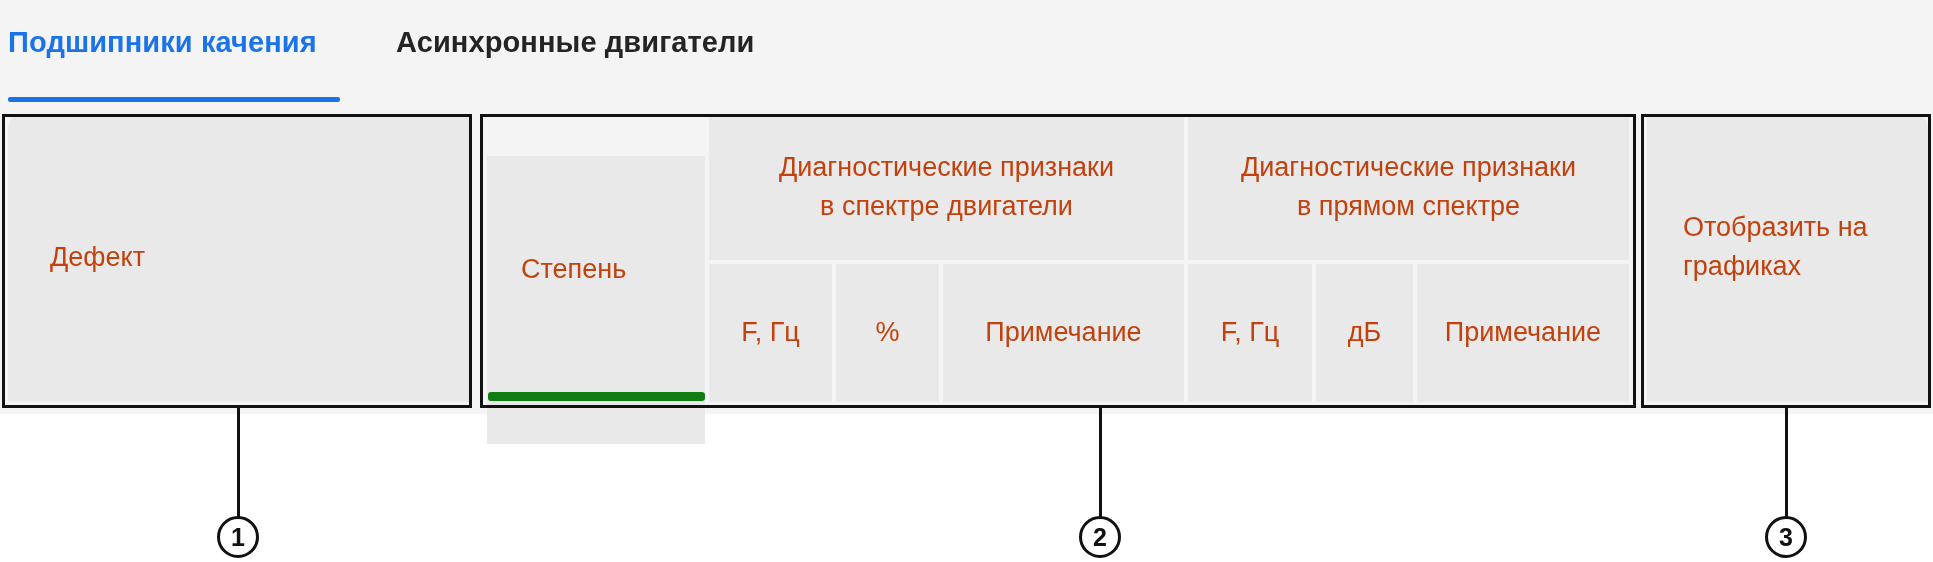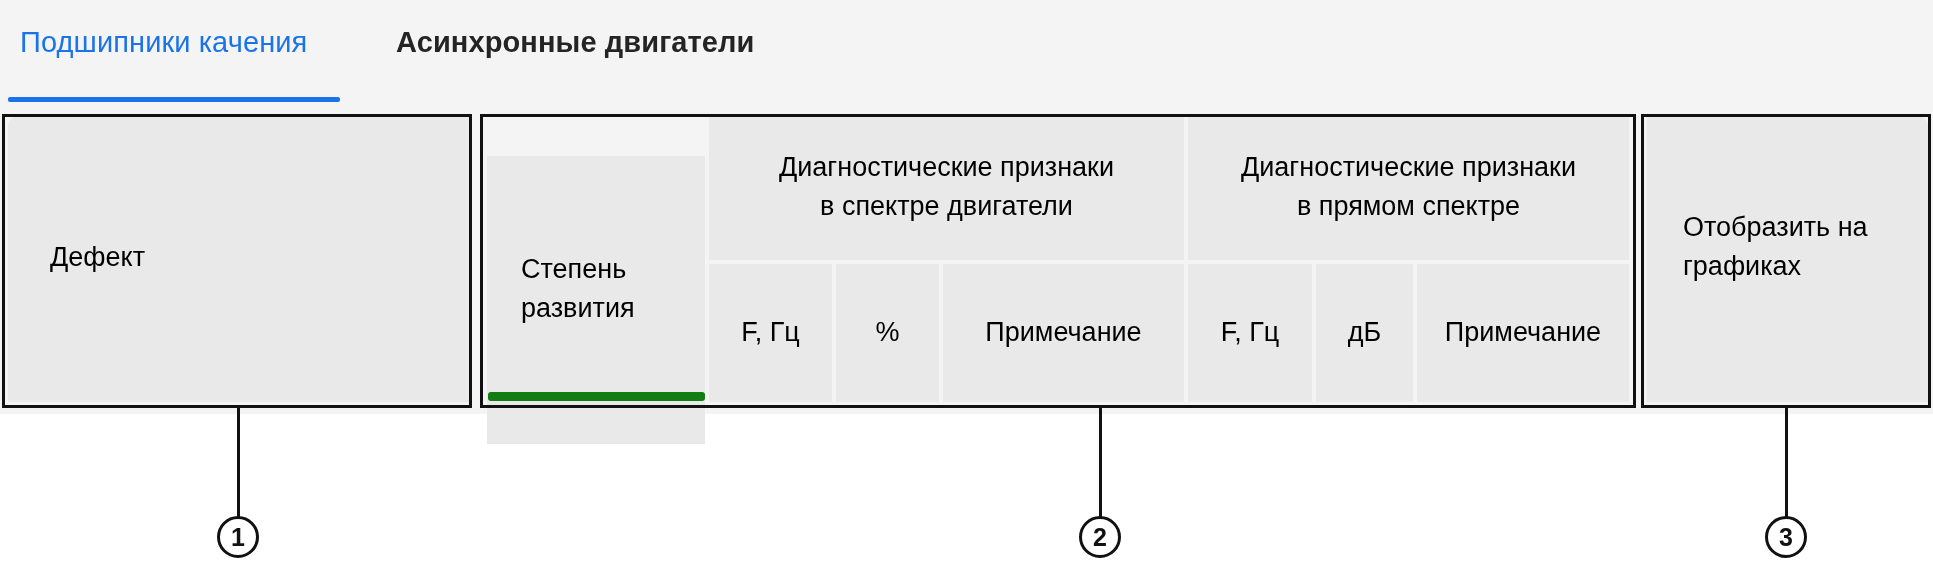--- a/index.html
+++ b/index.html
@@ -30,21 +30,22 @@
     top: 20px;
     height: 44px;
     line-height: 44px;
     font-size: 29px;
     letter-spacing: 0.1px;
     color: #242424;
     white-space: nowrap;
   }
   .tab.active {
     color: #1a73e8;
-    left: 20px;
+    left: 8px;
+    font-weight: bold;
   }
   .tab.inactive {
     left: 396px;
     font-weight: bold;
   }
   #tab-underline {
     position: absolute;
     left: 8px;
     top: 97px;
     width: 332px;
@@ -62,21 +63,21 @@
     height: 310px;
     background: #f4f4f4;
   }
 
   .hdr-cell {
     position: absolute;
     background: #e9e9e9;
     box-sizing: border-box;
     display: flex;
     align-items: center;
-    color: #000000;
+    color: #c2410c;
     font-size: 27px;
     line-height: 1.45;
   }
   .hdr-cell.center {
     justify-content: center;
     text-align: center;
   }
   .hdr-cell.left {
     justify-content: flex-start;
     text-align: left;
@@ -137,21 +138,20 @@
 </div>
 
 <div id="table-area">
 
   <div class="hdr-cell left" id="cell-defect" style="left:8px; top:10px; width:462px; height:288px;">
     <span>Дефект</span>
   </div>
 
   <div class="hdr-cell left" id="cell-degree" style="left:487px; top:10px; width:218px; height:288px; padding-left:34px; display:block; padding-top:94px;margin-top:42px;">
     <div>Степень</div>
-    <div>развития</div>
   </div>
   <div id="green-bar" style="left:488px; top:288px; width:217px; height:9px;"></div>
 
   <div class="hdr-cell center vsep hsep" style="left:707px; top:10px; width:477px; height:148px; display:block; padding-top:34px;">
     <div>Диагностические признаки</div>
     <div>в спектре двигатели</div>
   </div>
 
   <div class="hdr-cell center vsep" style="left:707px; top:160px; width:125px; height:138px;">
     <span>F, Гц</span>

